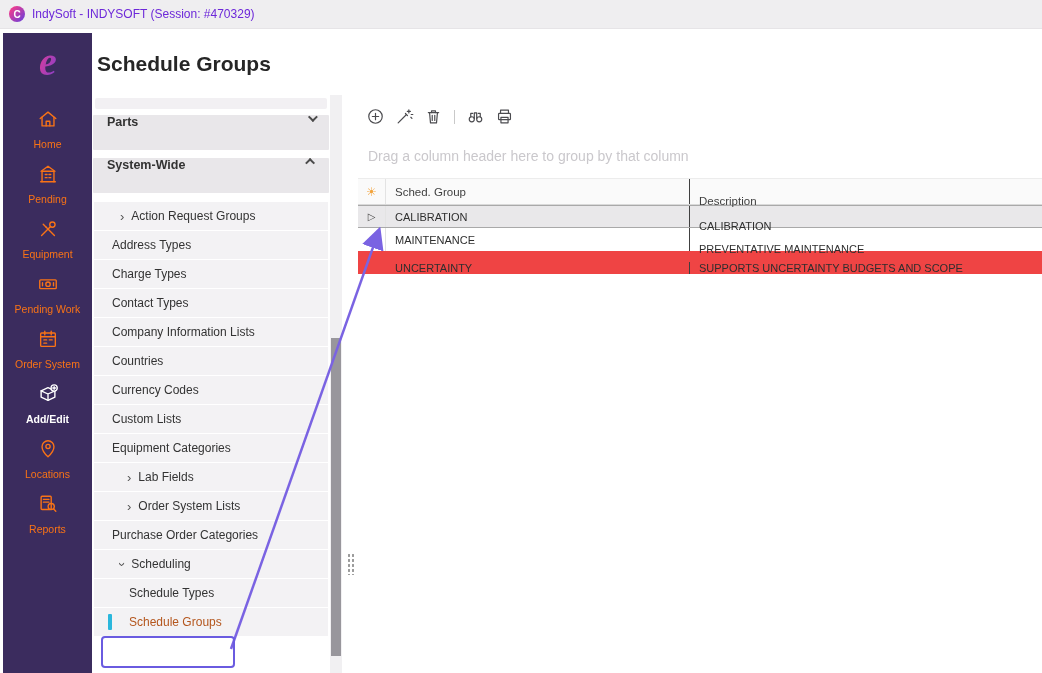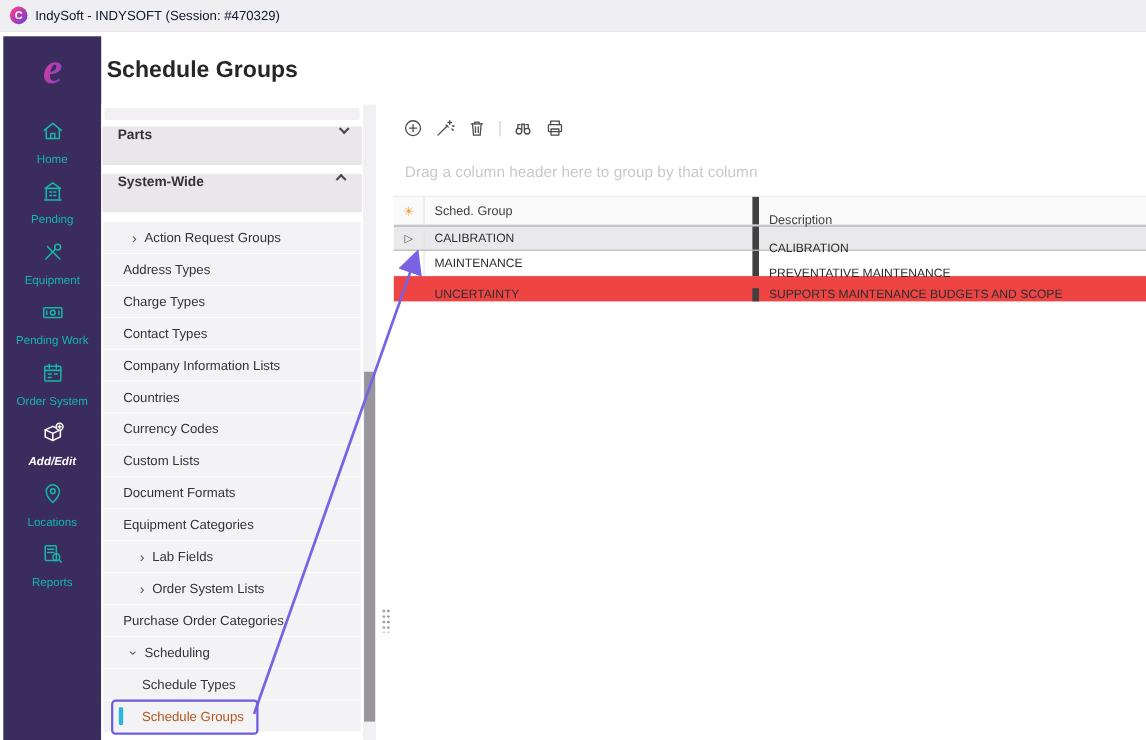--- a/index.html
+++ b/index.html
@@ -4,32 +4,32 @@
 <style>
   * { margin:0; padding:0; box-sizing:border-box; }
   html,body { width:1042px; height:673px; }
   body { font-family:"Liberation Sans", sans-serif; background:#ffffff; overflow:hidden; position:relative; }
 
   
   .titlebar { position:absolute; top:0; left:0; width:100%; height:29px; background:#efeef0;
               border-bottom:1px solid #e6e4e7; display:flex; align-items:center; padding-left:9px; gap:7px; }
   .logo-sm { width:16px; height:16px; border-radius:50%; background:linear-gradient(135deg,#ee3d8f 15%,#7a3fd1 85%);
              color:#fff; font-size:10px; font-weight:bold; display:flex; align-items:center; justify-content:center; }
-  .title-text { font-size:12px; color:#0f172a; }
+  .title-text { font-size:12px; color:#6d28d9; }
 
   
   .sidebar { position:absolute; top:33px; left:3px; width:89px; bottom:0; background:#3b2c5e;
              display:flex; flex-direction:column; align-items:center; }
   .sidebar-logo { margin:8px 0 12px; }
   .snav-item { width:100%; height:55px; display:flex; flex-direction:column; align-items:center;
-               justify-content:center; gap:5px; color:#14b8a6; cursor:default; }
+               justify-content:center; gap:5px; color:#f97316; cursor:default; }
   .snav-item .lbl { font-size:10.5px; line-height:1; }
   .snav-item svg { stroke:currentColor; fill:none; stroke-width:1.5; stroke-linecap:round; stroke-linejoin:round; }
   .snav-item.active { color:#ffffff; }
-  .snav-item.active .lbl { font-weight:bold;font-style:italic; }
+  .snav-item.active .lbl { font-weight:bold; }
 
   
   .navpanel { position:absolute; left:92px; top:95px; width:238px; bottom:0; background:#fff; overflow:hidden; }
   .nav-scroll-strip { margin:3px 3px 0 3px; height:11px; background:#f2f0f3; border-radius:2px; }
   .nav-section { height:35px; margin:6px 1px 0 1px; background:#e9e7ea; display:flex; align-items:flex-start;
                  justify-content:space-between; padding:0 14px; font-size:12.5px; font-weight:bold; color:#333;
                  border-radius:1px; }
   .nav-section.sw { margin-top:8px; }
   .chev { width:7px; height:7px; border-right:2px solid #4b4b4b; border-bottom:2px solid #4b4b4b; }
   .chev.down { transform:rotate(45deg) translateY(-2px); }
@@ -60,21 +60,21 @@
   .toolbar { position:absolute; top:12px; left:8px; display:flex; align-items:center; gap:10px; }
   .tbtn { width:19px; height:19px; display:flex; align-items:center; justify-content:center; cursor:default; }
   .tbtn svg { stroke:#4b4b4f; fill:none; stroke-width:1.5; stroke-linecap:round; stroke-linejoin:round; }
   .tsep { width:1px; height:14px; background:#c9c9c9; margin:0 1px; }
   .group-hint { position:absolute; top:53px; left:10px; font-size:14px; color:#cac8cc; }
 
   .grid { position:absolute; top:83px; left:0; right:0; }
   .thead { display:flex; height:27px; background:#fafafa; border-top:1px solid #ececec;
            border-bottom:1px solid #d9d9d9; font-size:11.5px; color:#3f3f3f; }
   .col-ind  { width:28px; border-right:1px solid #e3e3e3; display:flex; align-items:center; justify-content:center; }
-  .col-grp  { width:304px; border-right:6px solid #404040; display:flex; align-items:center; padding-left:9px; }
+  .col-grp  { width:304px; border-right:1px solid #404040; display:flex; align-items:center; padding-left:9px; }
   .col-desc { flex:1; display:flex; align-items:center; padding-left:9px;margin-top:18px; }
   .sun { color:#f2a33c; font-size:12px; line-height:1; }
   .trow { display:flex; height:23px; font-size:11px; color:#2e2e2e; background:#fff; }
   .trow .col-ind { color:#4a4a4a; font-size:10px; }
   .trow.selected { background:#e9e8ea; border-top:1px solid #a9a9a9; border-bottom:1px solid #a9a9a9; }
   .trow.alt { background:#ef4444;align-items:flex-end; }
 
   
   .annot-layer { position:absolute; inset:0; pointer-events:none; z-index:50; }
   .hl-box { position:absolute; left:101px; top:636px; width:134px; height:32px;
@@ -220,23 +220,20 @@
     <div class="titem i0">
       <span>Countries</span>
     </div>
     <div class="titem i0">
       <span>Currency Codes</span>
     </div>
     <div class="titem i0">
       <span>Custom Lists</span>
     </div>
     <div class="titem i0">
-      <span>Document Formats</span>
-    </div>
-    <div class="titem i0">
       <span>Equipment Categories</span>
     </div>
     <div class="titem i2">
       <span class="twist">›</span>
       <span>Lab Fields</span>
     </div>
     <div class="titem i2">
       <span class="twist">›</span>
       <span>Order System Lists</span>
     </div>
@@ -324,21 +321,21 @@
       <div class="col-desc">CALIBRATION</div>
     </div>
     <div class="trow">
       <div class="col-ind"></div>
       <div class="col-grp">MAINTENANCE</div>
       <div class="col-desc">PREVENTATIVE MAINTENANCE</div>
     </div>
     <div class="trow alt">
       <div class="col-ind"></div>
       <div class="col-grp">UNCERTAINTY</div>
-      <div class="col-desc">SUPPORTS MAINTENANCE BUDGETS AND SCOPE</div>
+      <div class="col-desc">SUPPORTS UNCERTAINTY BUDGETS AND SCOPE</div>
     </div>
   </div>
 </div>
 
 <div class="annot-layer">
   <div class="hl-box"></div>
   <svg width="1042" height="673">
     <defs>
       <marker id="ah" markerWidth="9" markerHeight="9" refX="5" refY="4.5" orient="auto">
         <path d="M0 0 L9 4.5 L0 9 Z" fill="#7a63e2"></path>

